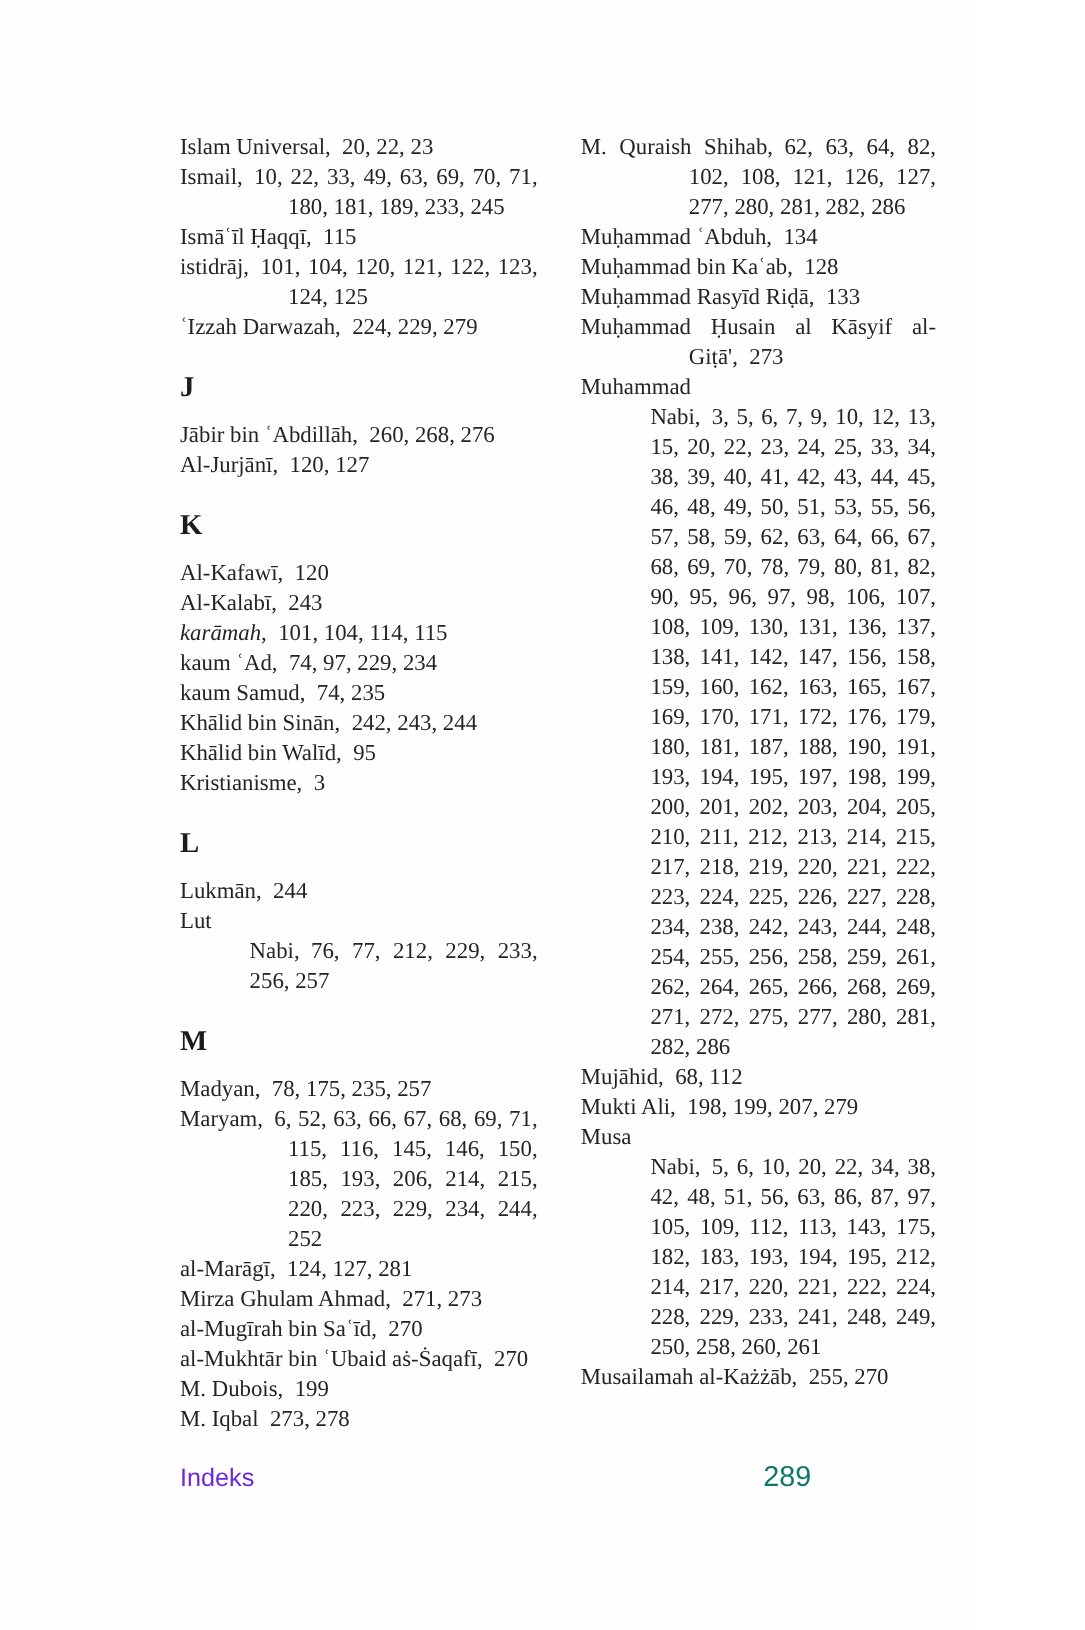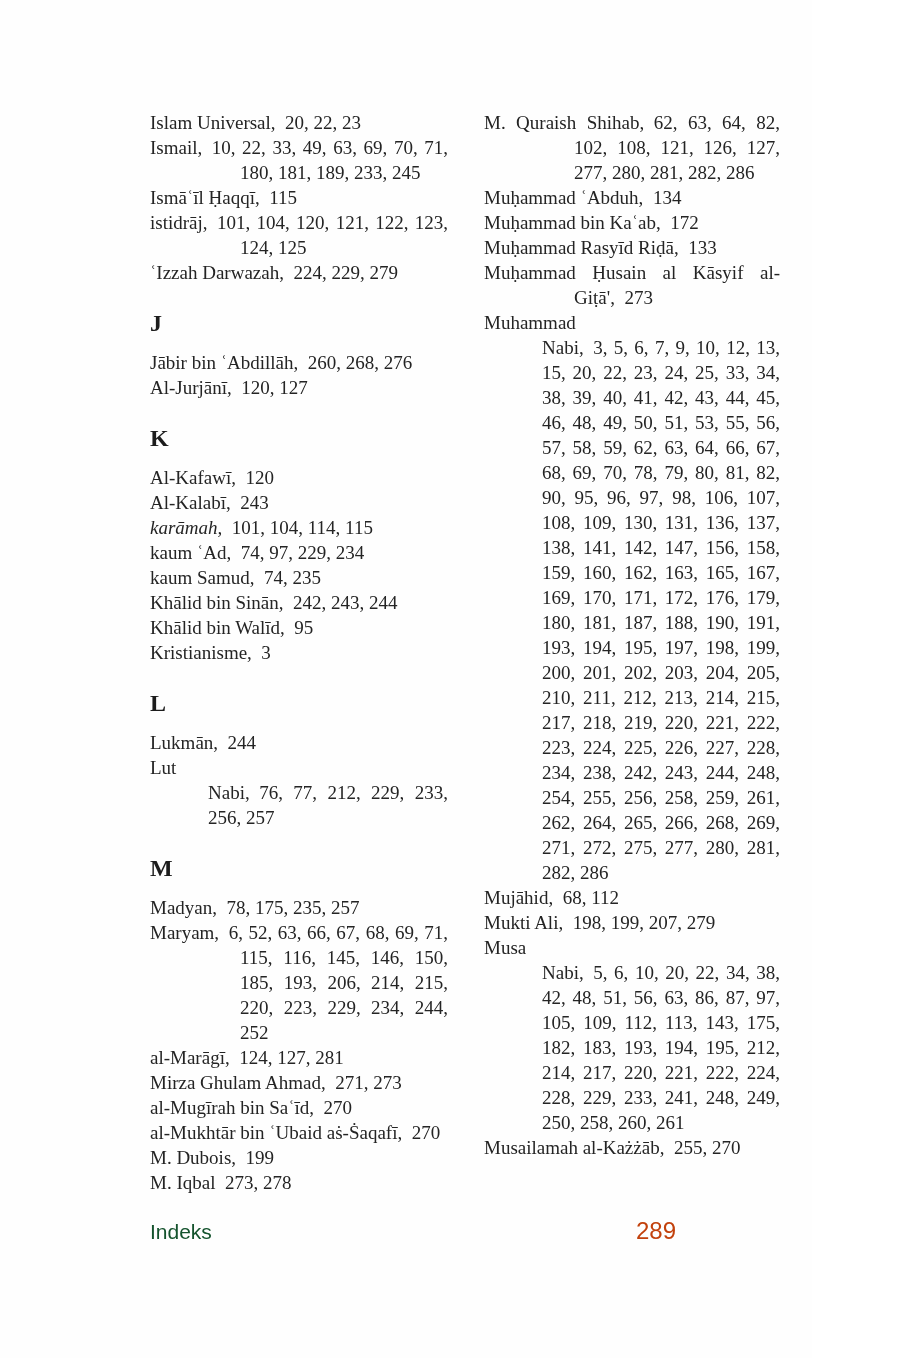--- a/index.html
+++ b/index.html
@@ -43,29 +43,29 @@
     color: #1c1c1c;
     text-align: left;
     letter-spacing: 0.5px;
   }
   .footer-label {
     position: absolute;
     left: 150px;
     top: 1220px;
     font-family: "Liberation Sans", sans-serif;
     font-size: 21px;
-    color: #14532d;
+    color: #6d28d9;
   }
   .footer-page {
     position: absolute;
     right: 136px;
     top: 1217px;
     font-family: "Liberation Sans", sans-serif;
     font-size: 24px;
-    color: #c2410c;
+    color: #0f766e;
   }
 </style>
 </head>
 <body>
 
 <div class="page">
   <div class="col col-left" id="col-left">
       <div class="entry"><span class="term">Islam Universal,</span><span> 20, 22, 23</span></div>
       <div class="entry"><span class="term">Ismail,</span><span> 10, 22, 33, 49, 63, 69, 70, 71, 180, 181, 189, 233, 245</span></div>
       <div class="entry"><span class="term">Ismāʿīl Ḥaqqī,</span><span> 115</span></div>
@@ -93,21 +93,21 @@
       <div class="entry"><span class="term">al-Marāgī,</span><span> 124, 127, 281</span></div>
       <div class="entry"><span class="term">Mirza Ghulam Ahmad,</span><span> 271, 273</span></div>
       <div class="entry"><span class="term">al-Mugīrah bin Saʿīd,</span><span> 270</span></div>
       <div class="entry"><span class="term">al-Mukhtār bin ʿUbaid aṡ-Ṡaqafī,</span><span> 270</span></div>
       <div class="entry"><span class="term">M. Dubois,</span><span> 199</span></div>
       <div class="entry"><span class="term">M. Iqbal</span><span> 273, 278</span></div>
     </div>
   <div class="col col-right" id="col-right">
       <div class="entry"><span class="term">M. Quraish Shihab,</span><span> 62, 63, 64, 82, 102, 108, 121, 126, 127, 277, 280, 281, 282, 286</span></div>
       <div class="entry"><span class="term">Muḥammad ʿAbduh,</span><span> 134</span></div>
-      <div class="entry"><span class="term">Muḥammad bin Kaʿab,</span><span> 172</span></div>
+      <div class="entry"><span class="term">Muḥammad bin Kaʿab,</span><span> 128</span></div>
       <div class="entry"><span class="term">Muḥammad Rasyīd Riḍā,</span><span> 133</span></div>
       <div class="entry"><span class="term">Muḥammad Ḥusain al Kāsyif al-Giṭā',</span><span> 273</span></div>
       <div class="entry"><span class="term">Muhammad</span></div>
       <div class="entry sub"><span class="term">Nabi,</span><span> 3, 5, 6, 7, 9, 10, 12, 13, 15, 20, 22, 23, 24, 25, 33, 34, 38, 39, 40, 41, 42, 43, 44, 45, 46, 48, 49, 50, 51, 53, 55, 56, 57, 58, 59, 62, 63, 64, 66, 67, 68, 69, 70, 78, 79, 80, 81, 82, 90, 95, 96, 97, 98, 106, 107, 108, 109, 130, 131, 136, 137, 138, 141, 142, 147, 156, 158, 159, 160, 162, 163, 165, 167, 169, 170, 171, 172, 176, 179, 180, 181, 187, 188, 190, 191, 193, 194, 195, 197, 198, 199, 200, 201, 202, 203, 204, 205, 210, 211, 212, 213, 214, 215, 217, 218, 219, 220, 221, 222, 223, 224, 225, 226, 227, 228, 234, 238, 242, 243, 244, 248, 254, 255, 256, 258, 259, 261, 262, 264, 265, 266, 268, 269, 271, 272, 275, 277, 280, 281, 282, 286</span></div>
       <div class="entry"><span class="term">Mujāhid,</span><span> 68, 112</span></div>
       <div class="entry"><span class="term">Mukti Ali,</span><span> 198, 199, 207, 279</span></div>
       <div class="entry"><span class="term">Musa</span></div>
       <div class="entry sub"><span class="term">Nabi,</span><span> 5, 6, 10, 20, 22, 34, 38, 42, 48, 51, 56, 63, 86, 87, 97, 105, 109, 112, 113, 143, 175, 182, 183, 193, 194, 195, 212, 214, 217, 220, 221, 222, 224, 228, 229, 233, 241, 248, 249, 250, 258, 260, 261</span></div>
       <div class="entry"><span class="term">Musailamah al-Każżāb,</span><span> 255, 270</span></div>
     </div>

